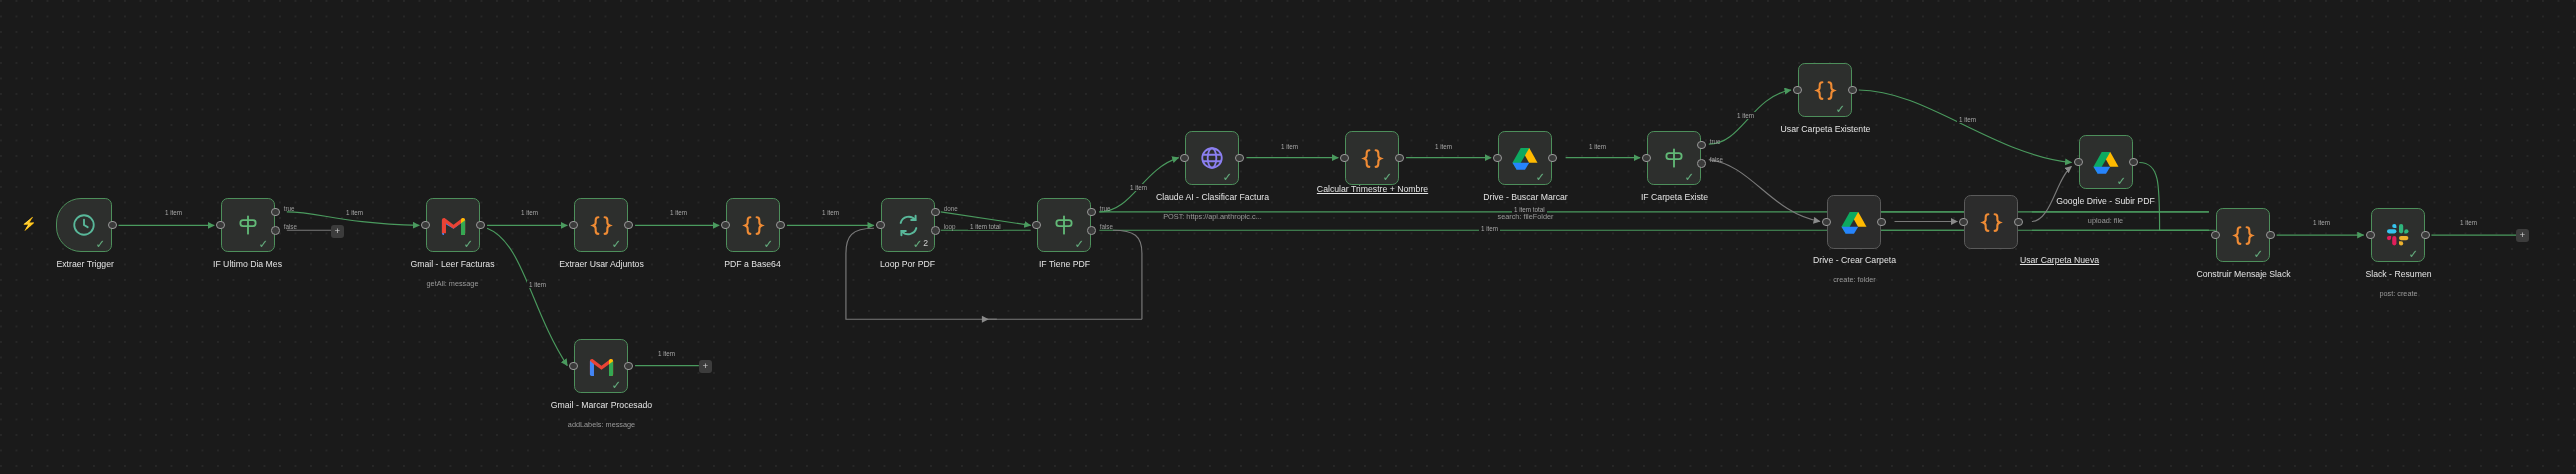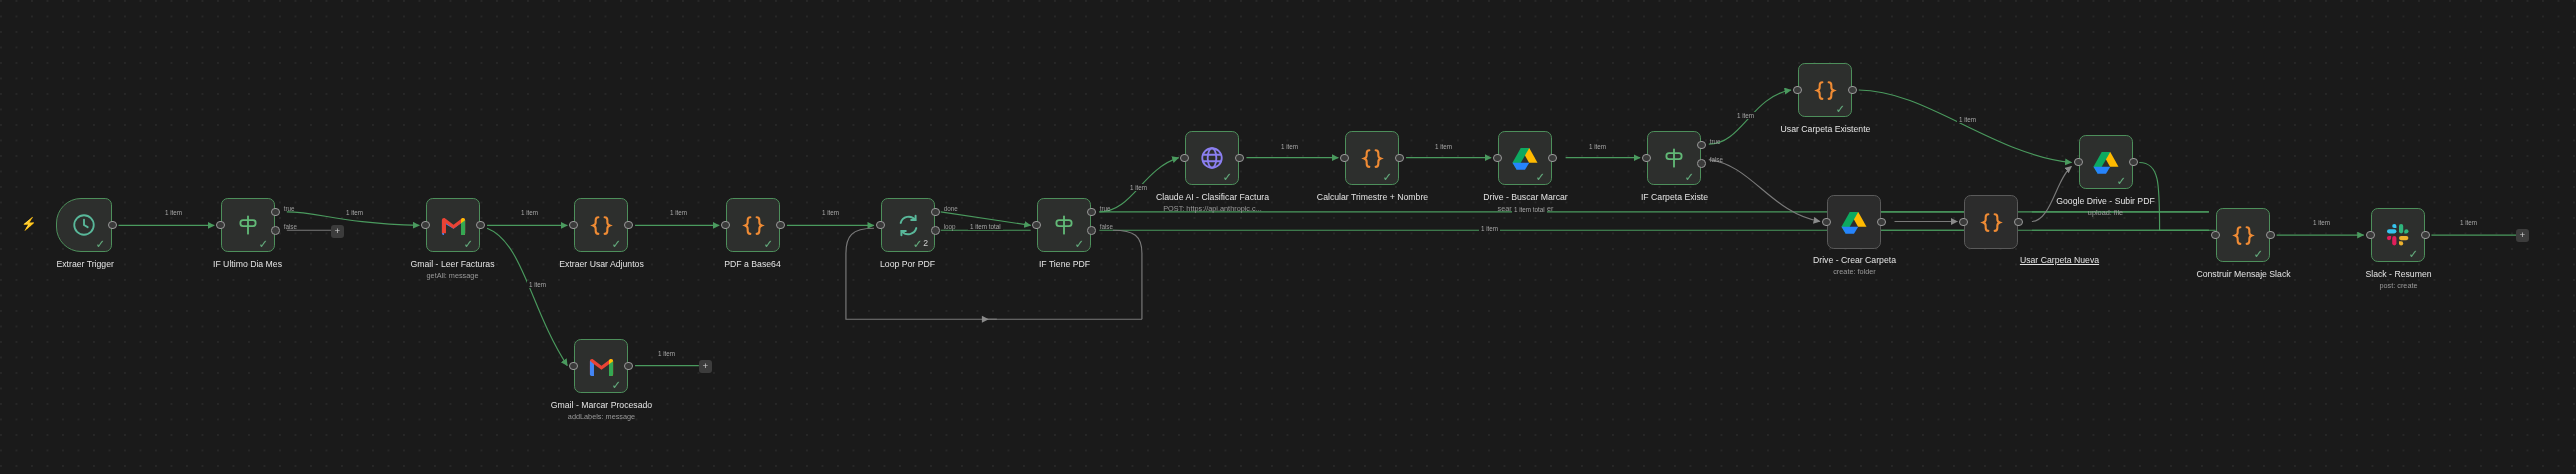--- a/index.html
+++ b/index.html
@@ -53,21 +53,21 @@
   }
 
   
   .cap{
     position:absolute; text-align:center;
     font-size:8.7px; color:#e4e4e4; line-height:10.6px;
     white-space:nowrap; pointer-events:none;
   }
   .cap.wrap{ white-space:normal; }
   .sub{
-    display:block; font-size:7.3px; color:#9a9a9a; margin-top:1px; line-height:9.7px;
+    display:block; font-size:7.3px; color:#9a9a9a; margin-top:9px; line-height:9.7px;
     overflow:hidden; text-overflow:ellipsis; white-space:nowrap;
   }
 
   
   .wlab{
     position:absolute; font-size:6.3px; color:#a8a8a8;
     background:#1a1a1a; padding:0 1.9px; white-space:nowrap;
   }
   
   .plus{
@@ -306,21 +306,21 @@
     <span class="glyph">
       <svg width="25" height="25" viewBox="0 0 24 24" fill="none" stroke="#ef8b34" stroke-width="2" stroke-linecap="round">
         <path d="M9 4c-2.2 0-2.6 1.2-2.6 3v2c0 1.6-.8 2.4-2.4 3 1.6.6 2.4 1.4 2.4 3v2c0 1.8.4 3 2.6 3"></path>
         <path d="M15 4c2.2 0 2.6 1.2 2.6 3v2c0 1.6.8 2.4 2.4 3-1.6.6-2.4 1.4-2.4 3v2c0 1.8-.4 3-2.6 3"></path>
       </svg>
     </span>
     <span class="tick">✓</span>
     <span class="ep in"></span>
     <span class="ep out"></span>
   </div>
-  <div class="cap wrap" style="left:1295px;top:192px;width:155px;">
+  <div class="cap wrap" style="left:1295px;top:184px;width:155px;text-decoration:underline;">
     <span>Calcular Trimestre + Nombre</span>
   </div>
 
   <div class="node" style="left:1498px;top:131px;">
     <span class="glyph">
       <svg width="26" height="23" viewBox="0 0 28 25">
         <path d="M9.4 1.2h9.2L27.6 17h-9.2z" fill="#ffba00"></path>
         <path d="M9.4 1.2 0.4 17l4.6 7.8L18.6 1.2z" fill="#0da960"></path>
         <path d="M0.4 17h18.2l-4.6 7.8H5z" fill="#2684fc"></path>
         <path d="M9.4 1.2 18.6 17h9l-9-15.8z" fill="#ea4335" opacity="0"></path>

